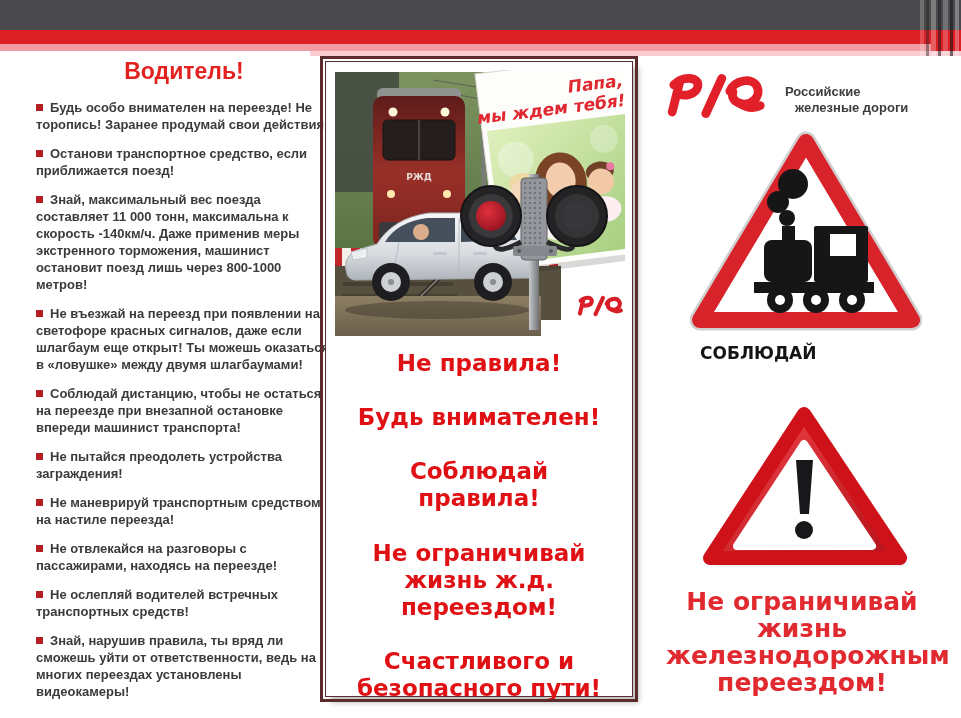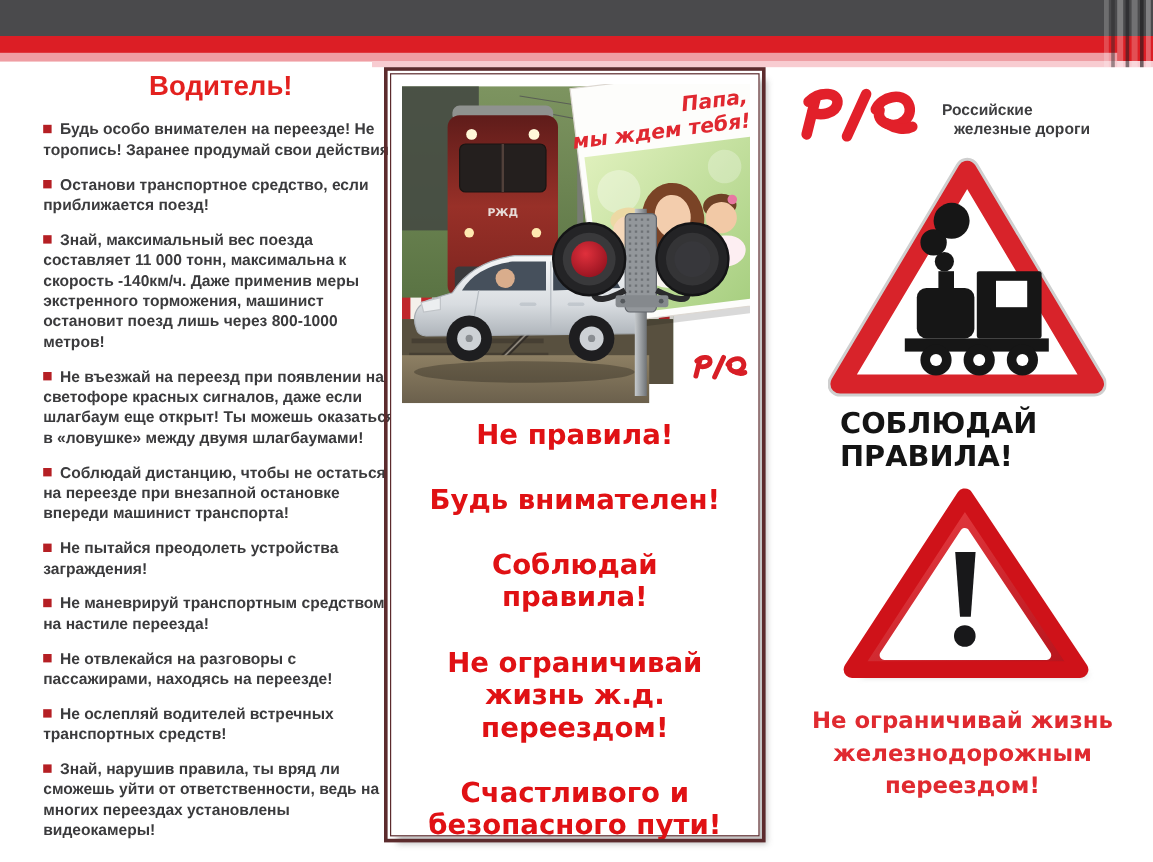--- a/index.html
+++ b/index.html
@@ -29,24 +29,24 @@
   #collage{display:block;margin:8px auto 0 auto;}
   #slogans{margin-top:14px;text-align:center;color:var(--slogan-red);
            font-family:"DejaVu Sans",sans-serif;font-weight:bold;font-size:23px;line-height:1.18;}
   #slogans p{width:250px;margin:0 auto 27px auto;}
   
   #rzd-top-logo{position:absolute;left:653px;top:70px;width:112px;height:52px;color:#e2202a;}
   #company{position:absolute;left:785px;top:84px;font-size:13px;font-weight:bold;color:#3d3d3f;line-height:16px;}
   #company .l2{margin-left:10px;}
   #sign1{position:absolute;left:690px;top:128px;}
   #sign1-caption{position:absolute;left:700px;top:340px;width:230px;
-                 font-family:"DejaVu Sans",sans-serif;font-weight:bold;font-size:24px;line-height:27px;color:#141414;}
+                 font-family:"DejaVu Sans",sans-serif;font-weight:bold;font-size:17px;line-height:27px;color:#141414;}
   #sign2{position:absolute;left:697px;top:404px;}
   #sign2-caption{position:absolute;left:666px;top:588px;width:272px;text-align:center;
-                 font-family:"DejaVu Sans",sans-serif;font-weight:bold;font-size:19px;line-height:27px;color:#e02a30;}
+                 font-family:"DejaVu Sans",sans-serif;font-weight:bold;font-size:25px;line-height:27px;color:#e02a30;}
   .hidden-defs{position:absolute;width:0;height:0;overflow:hidden;}
 </style>
 </head>
 <body>
 
 <svg class="hidden-defs" aria-hidden="true">
   <symbol id="rzd" viewBox="0 0 140 64">
     <g fill="none" stroke="currentColor" stroke-width="11" stroke-linecap="round">
       <path d="M24,52 L33,16"></path>
       <path d="M26,18 C38,6 58,8 56,20 C54,31 38,33 30,29"></path>
@@ -255,21 +255,20 @@
       <circle cx="90" cy="172" r="13"></circle>
         <circle cx="126" cy="172" r="13"></circle>
         <circle cx="162" cy="172" r="13"></circle>
       <circle cx="90" cy="172" r="5" fill="#fff"></circle>
         <circle cx="126" cy="172" r="5" fill="#fff"></circle>
         <circle cx="162" cy="172" r="5" fill="#fff"></circle>
     </g>
   </svg>
   <div id="sign1-caption">
     <div>СОБЛЮДАЙ</div>
-    <div>ПРАВИЛА!</div>
   </div>
 
   <svg id="sign2" width="215" height="170" viewBox="0 0 215 170">
     <defs>
       <linearGradient id="gSign2" x1="0" y1="0" x2="1" y2="1">
         <stop offset="0" stop-color="#ef4448"></stop>
           <stop offset="1" stop-color="#b5121b"></stop>
       </linearGradient>
       <filter id="blur2">
           <feGaussianBlur stdDeviation="2.5"></feGaussianBlur>

